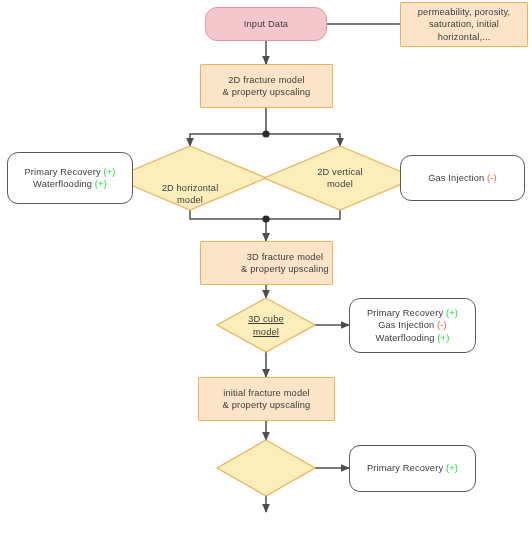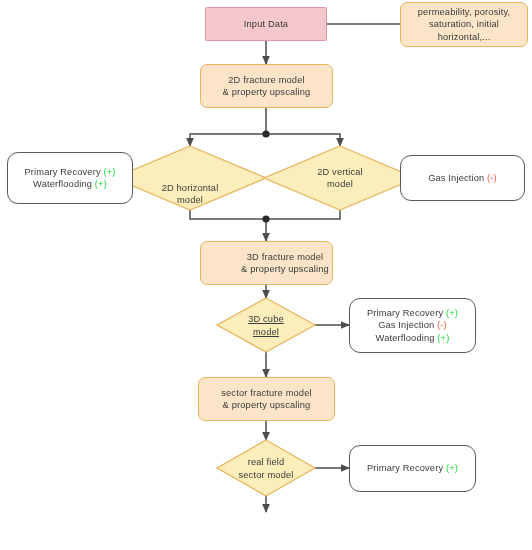--- a/index.html
+++ b/index.html
@@ -33,26 +33,26 @@
     text-align: center;
     font-size: 9.3px;
     line-height: 12.5px;
     color: #3b3b3b;
     letter-spacing: 0.15px;
     z-index: 3;
   }
   .pink-box {
     background: #f4c7cd;
     border: 1.3px solid #dd9aa4;
-    border-radius: 2px;
+    border-radius: 12px;
   }
   .orange-box {
     background: #fce4c9;
     border: 1.3px solid #e8b55f;
-    border-radius: 7px;
+    border-radius: 1px;
   }
   .white-box {
     background: #ffffff;
     border: 1.3px solid #5a5a5a;
     border-radius: 11px;
   }
   .diamond-label {
     background: transparent;
     border: none;
     pointer-events: none;
@@ -175,28 +175,24 @@
       <span>Gas Injection</span>
       <span class="minus">(-)</span>
     </span>
     <span class="nowrap">
       <span>Waterflooding</span>
       <span class="plus">(+)</span>
     </span>
   </div>
 
   <div class="node orange-box" style="left:198px; top:377px; width:137px; height:44px; flex-direction:column; justify-content:center;">
-    <span>sector fracture model</span>
+    <span>initial fracture model</span>
     <span>&amp; property upscaling</span>
   </div>
 
-  <div class="node diamond-label" style="left:219px; top:453px; width:94px; height:31px; flex-direction:column; justify-content:center;">
-    <span>real field</span>
-    <span>sector model</span>
-  </div>
 
   <div class="node white-box" style="left:349px; top:445px; width:127px; height:47px;">
     <span class="nowrap">
       <span>Primary Recovery</span>
       <span class="plus">(+)</span>
     </span>
   </div>
 
 
 </div>

